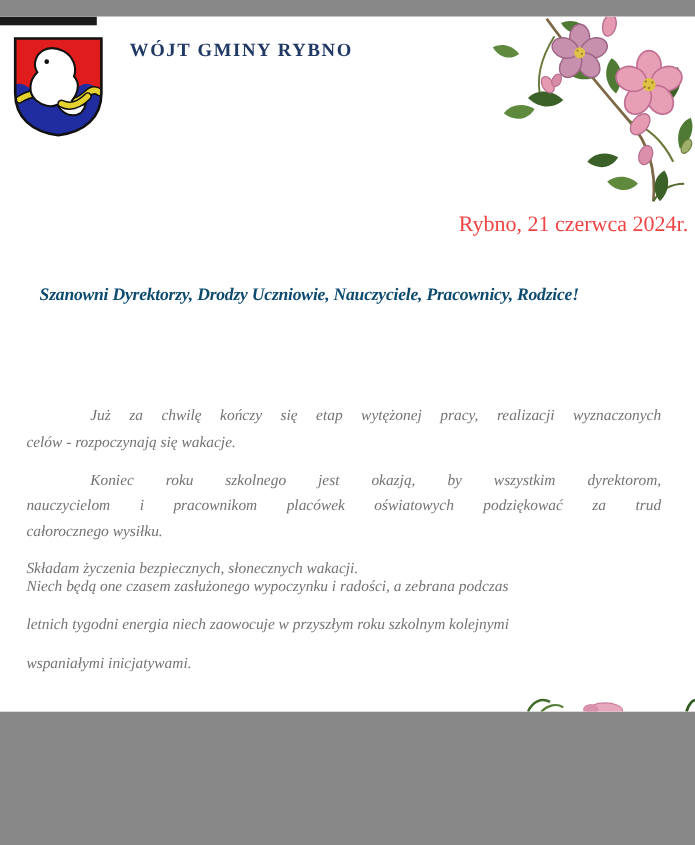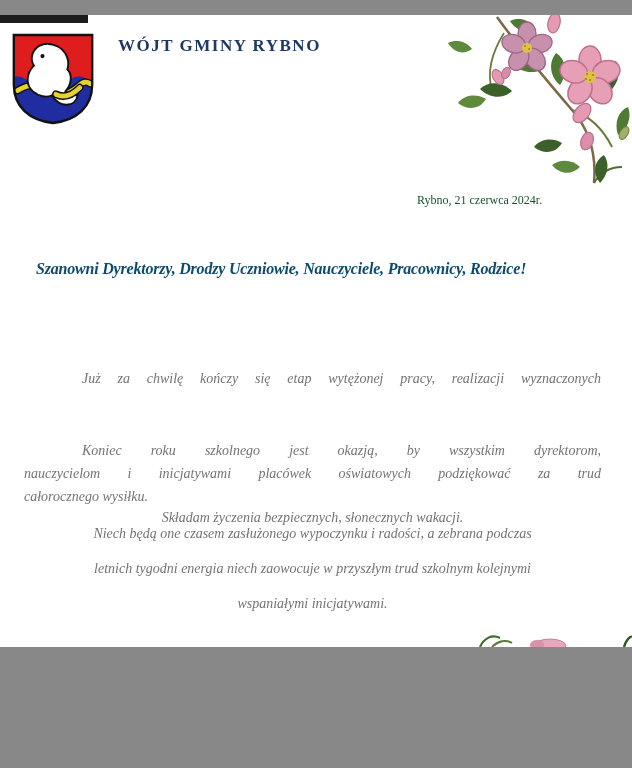--- a/index.html
+++ b/index.html
@@ -20,37 +20,37 @@
   .letter-title{
     position:absolute;left:118px;top:21px;
     font-family:"Liberation Serif", serif;
     font-weight:bold;font-size:17px;letter-spacing:1.5px;
     color:#1f3864;white-space:nowrap;
   }
   .flowers-top{position:absolute;right:0;top:0;width:190px;height:178px;}
   .flowers-bottom{position:absolute;right:0;bottom:0;width:190px;height:16px;}
   .dateline{
     position:absolute;left:417px;top:178px;
-    font-size:12px;color:#14532d;white-space:nowrap;
+    font-size:20px;color:#ef4444;white-space:nowrap;
   }
   .salutation{
     position:absolute;left:36px;top:245px;width:560px;
     font-style:italic;font-weight:bold;font-size:16px;
     letter-spacing:-0.2px;white-space:nowrap;color:#0c4a6e;
   }
   .bodytext{font-style:italic;font-size:14px;color:#737373;}
   .para{position:absolute;left:24px;width:577px;}
   .para .line{white-space:nowrap;}
   .p1{top:352px;line-height:24px;}
-  .p2{top:424px;line-height:23px;}
+  .p2{top:411px;line-height:23px;}
   .p3{top:491px;line-height:23px;}
   .p4{top:501px;line-height:35px;}
   .indent{padding-left:58px;}
   .jst{text-align:justify;text-align-last:justify;}
-  .ctr{text-align:center;white-space:nowrap;}
+  .ctr{white-space:nowrap;}
   .signature{
     position:absolute;left:356px;top:700px;
     font-family:"Liberation Sans", sans-serif;
     font-size:15px;color:#1d1d1d;line-height:28px;
   }
   .signature .sig-name{margin-top:1px;margin-left:-4px;}
   svg{display:block;}
 </style>
 </head>
 <body>
@@ -139,35 +139,36 @@
     <ellipse cx="64" cy="58" rx="4" ry="6" fill="#d98ca6" stroke="#b76f90" stroke-width="1" transform="rotate(25 64 58)"></ellipse>
     <ellipse cx="182" cy="118" rx="4" ry="7" fill="#9fb06a" stroke="#6b7a3c" stroke-width="1" transform="rotate(30 182 118)"></ellipse>
   </svg>
 
   <div class="dateline">Rybno, 21 czerwca 2024r.</div>
 
   <div class="salutation">Szanowni Dyrektorzy, Drodzy Uczniowie, Nauczyciele, Pracownicy, Rodzice!</div>
 
   <div class="para p1 bodytext">
     <div class="line indent jst">Już za chwilę kończy się etap wytężonej pracy, realizacji wyznaczonych</div>
+    <div class="line">celów  - rozpoczynają się wakacje.</div>
   </div>
 
   <div class="para p2 bodytext">
     <div class="line indent jst">Koniec roku szkolnego jest okazją, by  wszystkim dyrektorom,</div>
-    <div class="line jst">nauczycielom  i inicjatywami placówek oświatowych  podziękować  za trud</div>
+    <div class="line jst">nauczycielom  i pracownikom placówek oświatowych  podziękować  za trud</div>
     <div class="line">całorocznego wysiłku.</div>
   </div>
 
   <div class="para p3 bodytext">
     <div class="line ctr">Składam życzenia  bezpiecznych, słonecznych wakacji.</div>
   </div>
 
   <div class="para p4 bodytext">
     <div class="line ctr">Niech będą one czasem zasłużonego wypoczynku i radości, a zebrana podczas</div>
-    <div class="line ctr">letnich tygodni energia niech zaowocuje w przyszłym trud szkolnym kolejnymi</div>
+    <div class="line ctr">letnich tygodni energia niech zaowocuje w przyszłym roku szkolnym kolejnymi</div>
     <div class="line ctr">wspaniałymi inicjatywami.</div>
   </div>
 
   <div class="signature">
     <div class="sig-role">Wójt  Gminy Rybno</div>
   </div>
 
   <svg class="flowers-bottom" viewBox="0 0 190 16" aria-hidden="true">
     <path d="M38,16 C42,7 50,3 58,7" fill="none" stroke="#3e6b2a" stroke-width="2.2"></path>
     <path d="M50,16 C56,10 64,8 70,12" fill="none" stroke="#567d35" stroke-width="2"></path>

